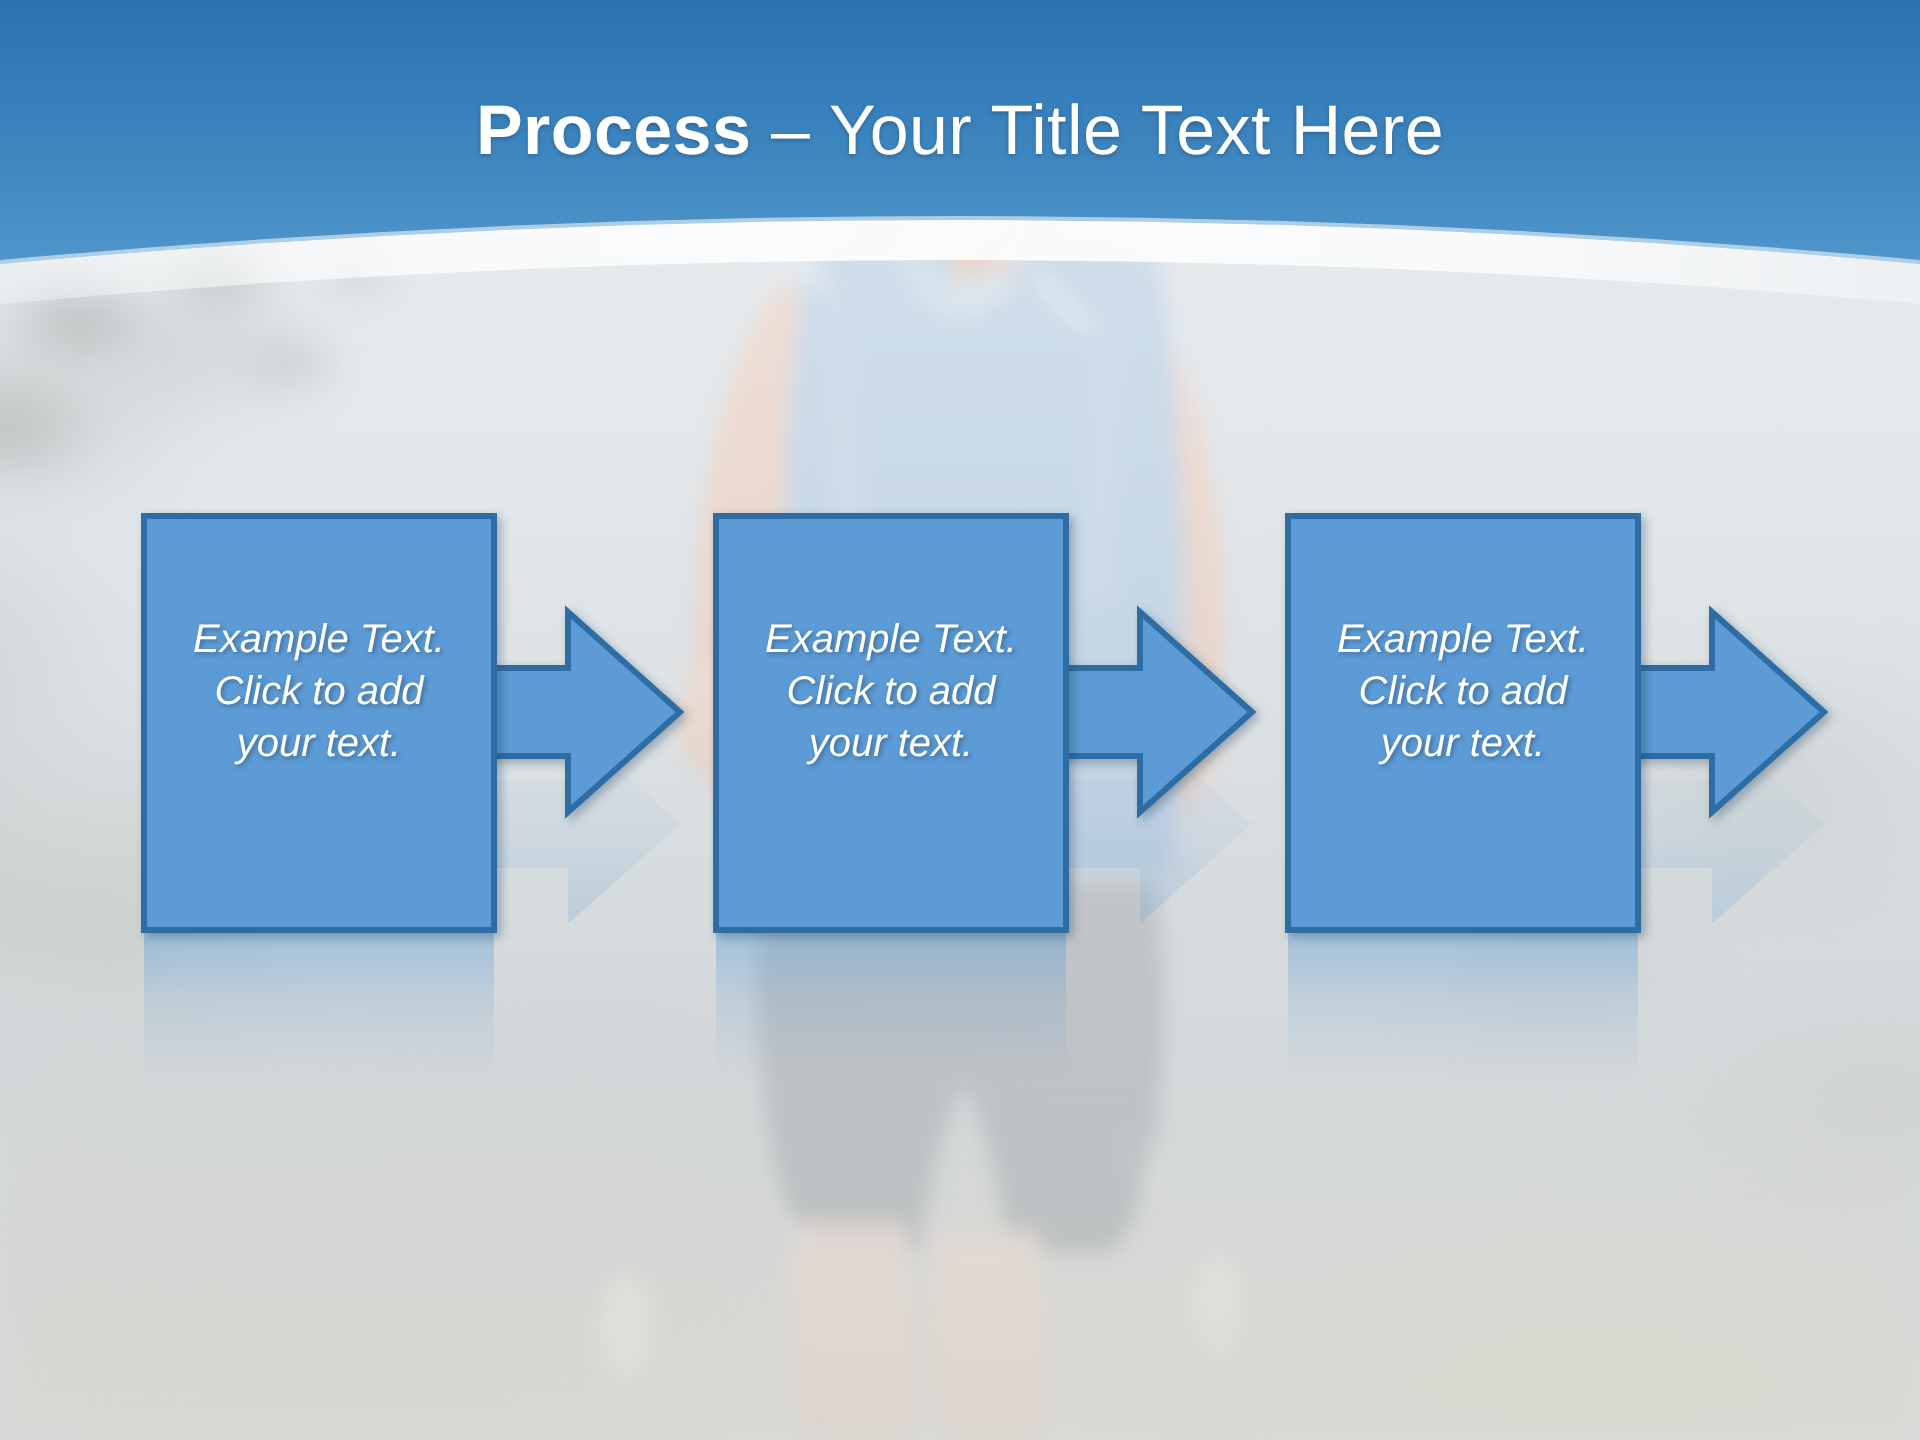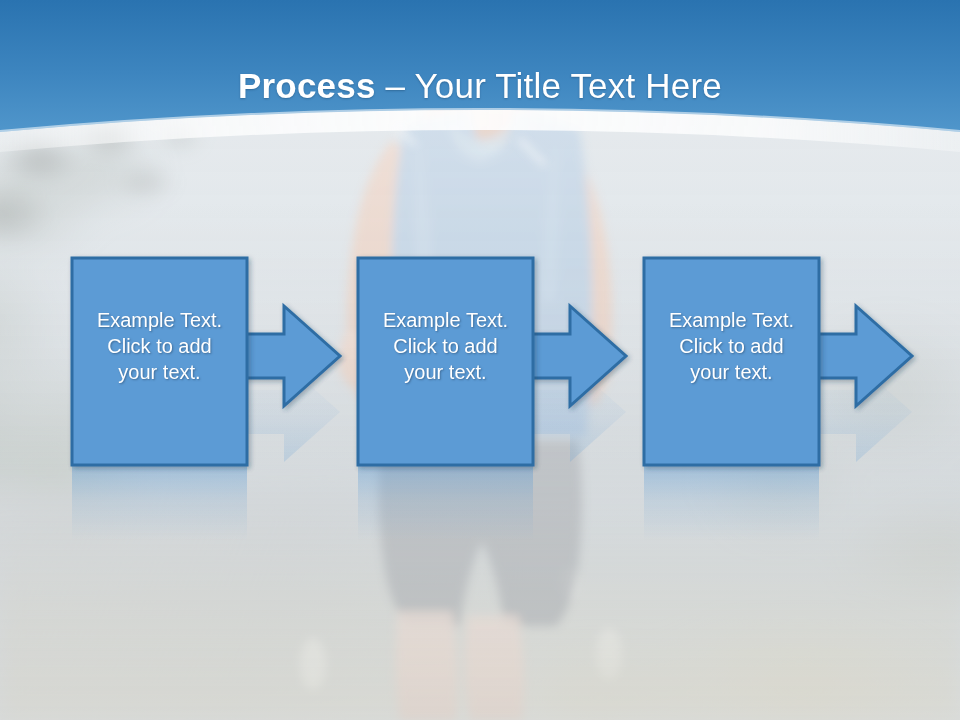--- a/index.html
+++ b/index.html
@@ -153,21 +153,21 @@
     position: absolute;
     left: 0; top: 0;
     width: 960px;
     height: 160px;
   }
   .banner svg { display: block; }
 
   .slide-title {
     position: absolute;
     left: 0;
-    top: 64px;
+    top: 44px;
     width: 960px;
     text-align: center;
     color: #ffffff;
     font-size: 35px;
     line-height: 44px;
     letter-spacing: 0.2px;
     white-space: nowrap;
     text-shadow: 0 1px 2px rgba(20,50,80,0.35);
   }
   .slide-title .bold { font-weight: 700; }
@@ -178,20 +178,21 @@
     position: absolute;
     left: 0; top: 0;
     width: 960px;
     height: 720px;
   }
   .diagram svg { display: block; }
 
   .step-text {
     position: absolute;
     color: #ffffff;
+    font-style: italic;
     font-size: 20px;
     line-height: 26px;
     text-align: center;
     text-shadow: 1px 1px 2px rgba(40,70,100,0.55);
     pointer-events: none;
   }
 </style>
 </head>
 <body>
 

